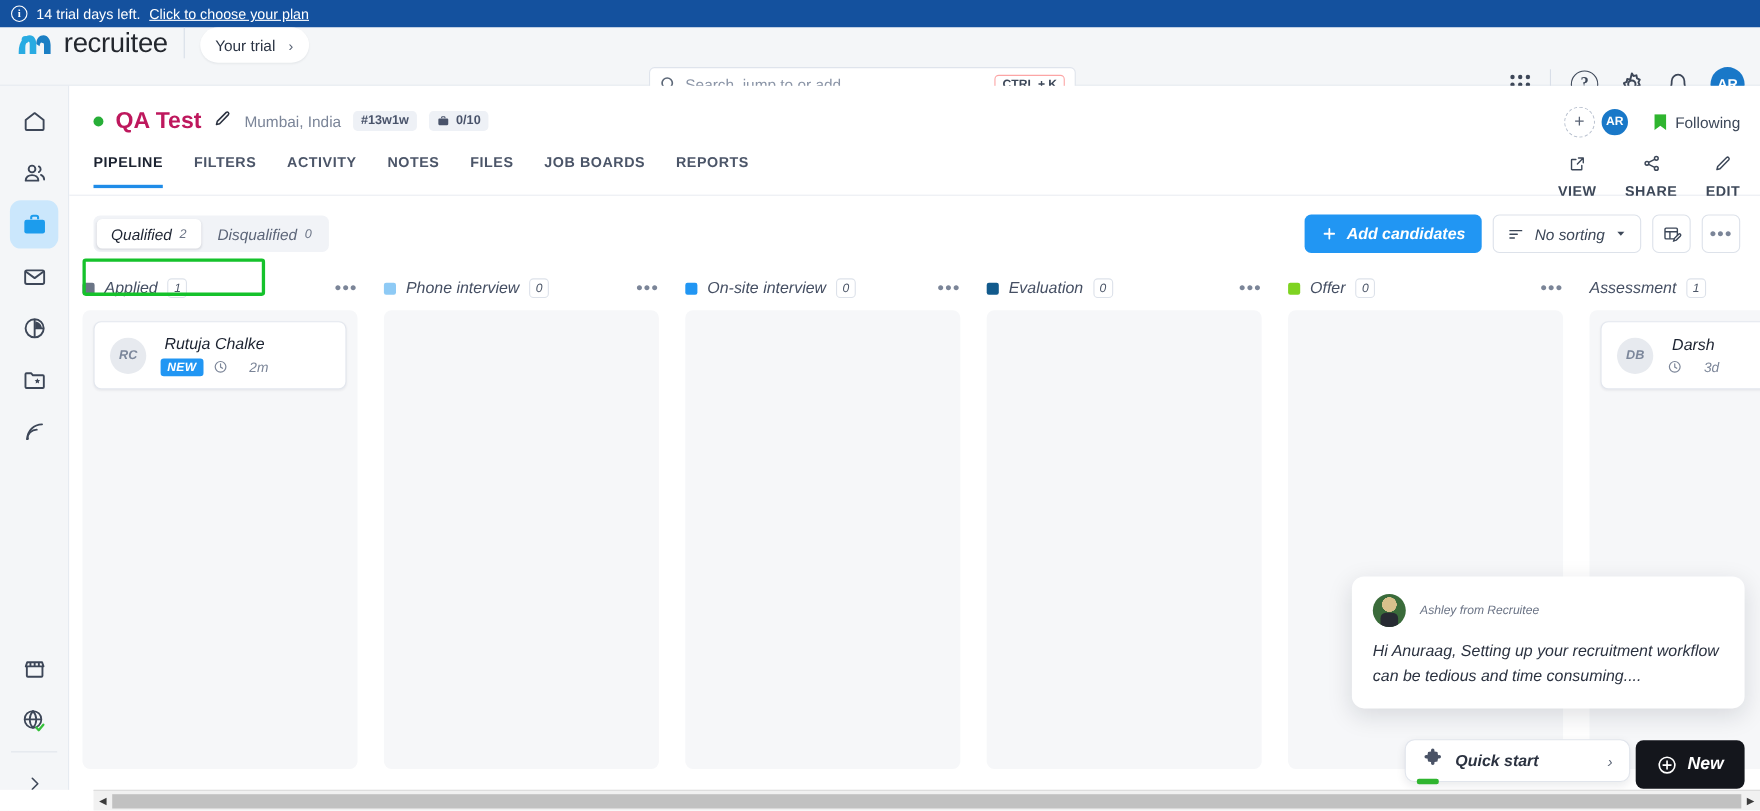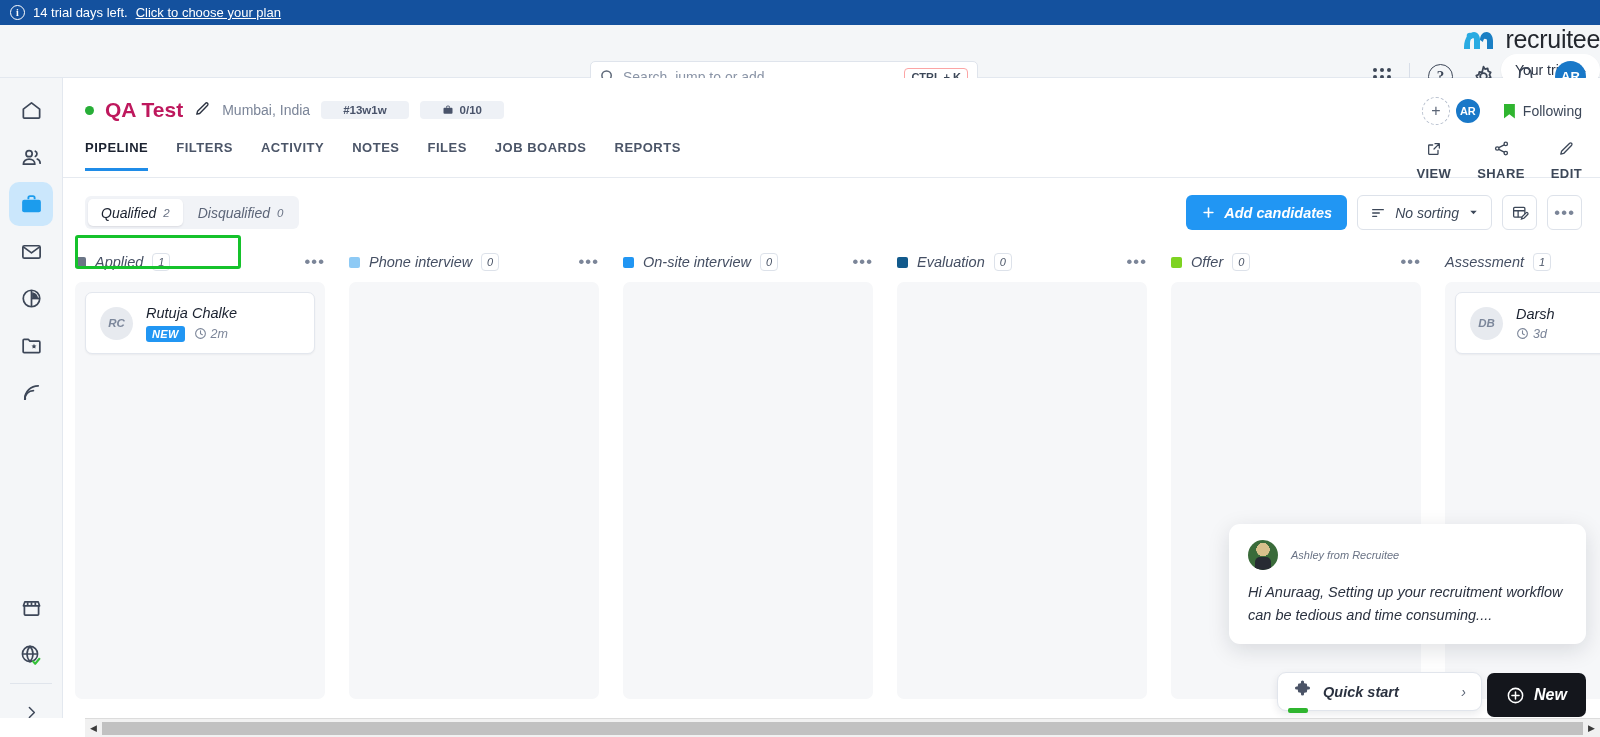--- a/index.html
+++ b/index.html
@@ -25,21 +25,21 @@
     font-size: 10px; font-weight: bold; font-family: "Liberation Serif", serif;
     flex: none;
   }
   .trial-banner .plan-link { color: #fff; text-decoration: underline; }
 
   
   .topbar {
     position: absolute; left: 0; top: 25px; width: 1600px; height: 53px;
     background: #f4f6f8;
     border-bottom: 1px solid #e3e8ef;
-    display: flex; align-items: flex-end; flex-direction: column;
+    display: flex; align-items: flex-start;
   }
   .brand { display: flex; align-items: center; gap: 10px; margin-left: 14px; }
   .brand-mark { width: 34px; height: 26px; position: relative; }
   .brand-name { font-size: 25px; color: #23272e; letter-spacing: -0.3px; }
   .vdiv { width: 1px; height: 28px; background: #d8dee8; margin: 0 14px; }
   .trial-chip {
     display: flex; align-items: center; gap: 12px;
     background: #fff; border-radius: 18px; padding: 8px 14px;
     font-size: 14px; color: #2c3545; box-shadow: 0 1px 2px rgba(16,24,40,.07);
   }
@@ -92,21 +92,21 @@
     background: #fff; border-bottom: 1px solid #e6eaf0;
   }
   .job-title-row {
     position: absolute; left: 22px; top: 20px;
     display: flex; align-items: center; gap: 11px;
   }
   .dot-green { width: 9px; height: 9px; border-radius: 50%; background: #27ae37; }
   .job-title { font-size: 21px; font-weight: bold; color: #be185d; }
   .job-loc { font-size: 14px; color: #7b8598; }
   .tag-pill {
-    background: #eef1f6; border-radius: 4px; padding: 3px 22px;
+    background: #eef1f6; border-radius: 4px; padding: 3px 7px;
     font-size: 11.5px; font-weight: bold; color: #49536a;
   }
   .tag-pill.with-ic { display: flex; align-items: center; gap: 6px; }
 
   .tabs {
     position: absolute; left: 22px; top: 62px; display: flex; gap: 28px;
   }
   .tab {
     font-size: 13px; font-weight: bold; letter-spacing: .5px;
     color: #4b5568; padding-bottom: 13px;
@@ -212,21 +212,21 @@
     width: 33px; height: 33px; border-radius: 50%; background: #e7eaef;
     color: #7c879b; font-size: 11.5px; font-weight: bold;
     display: flex; align-items: center; justify-content: center; flex: none;
   }
   .card-name { font-size: 14.5px; color: #1b2230; margin-bottom: 5px; white-space: nowrap; text-align: center; }
   .card-meta { display: flex; align-items: center; gap: 9px; }
   .badge-new {
     background: #2196f3; color: #fff; font-size: 11px; font-weight: bold;
     border-radius: 3px; padding: 2px 6px; letter-spacing: .3px;
   }
-  .time { display: flex; align-items: center; gap: 4px; font-size: 12.5px; color: #7b8598; text-align: center; }
+  .time { display: flex; align-items: center; gap: 20px; font-size: 12.5px; color: #7b8598; text-align: center; }
 
   
   .chat {
     position: absolute; right: 14px; bottom: 93px; width: 357px;
     background: #fff; border-radius: 11px; padding: 16px 19px 18px;
     box-shadow: 0 6px 22px rgba(16,24,40,.13);
   }
   .chat-head { display: flex; align-items: center; gap: 13px; margin-bottom: 11px; }
   .chat-av {
     width: 30px; height: 30px; border-radius: 50%; flex: none;

